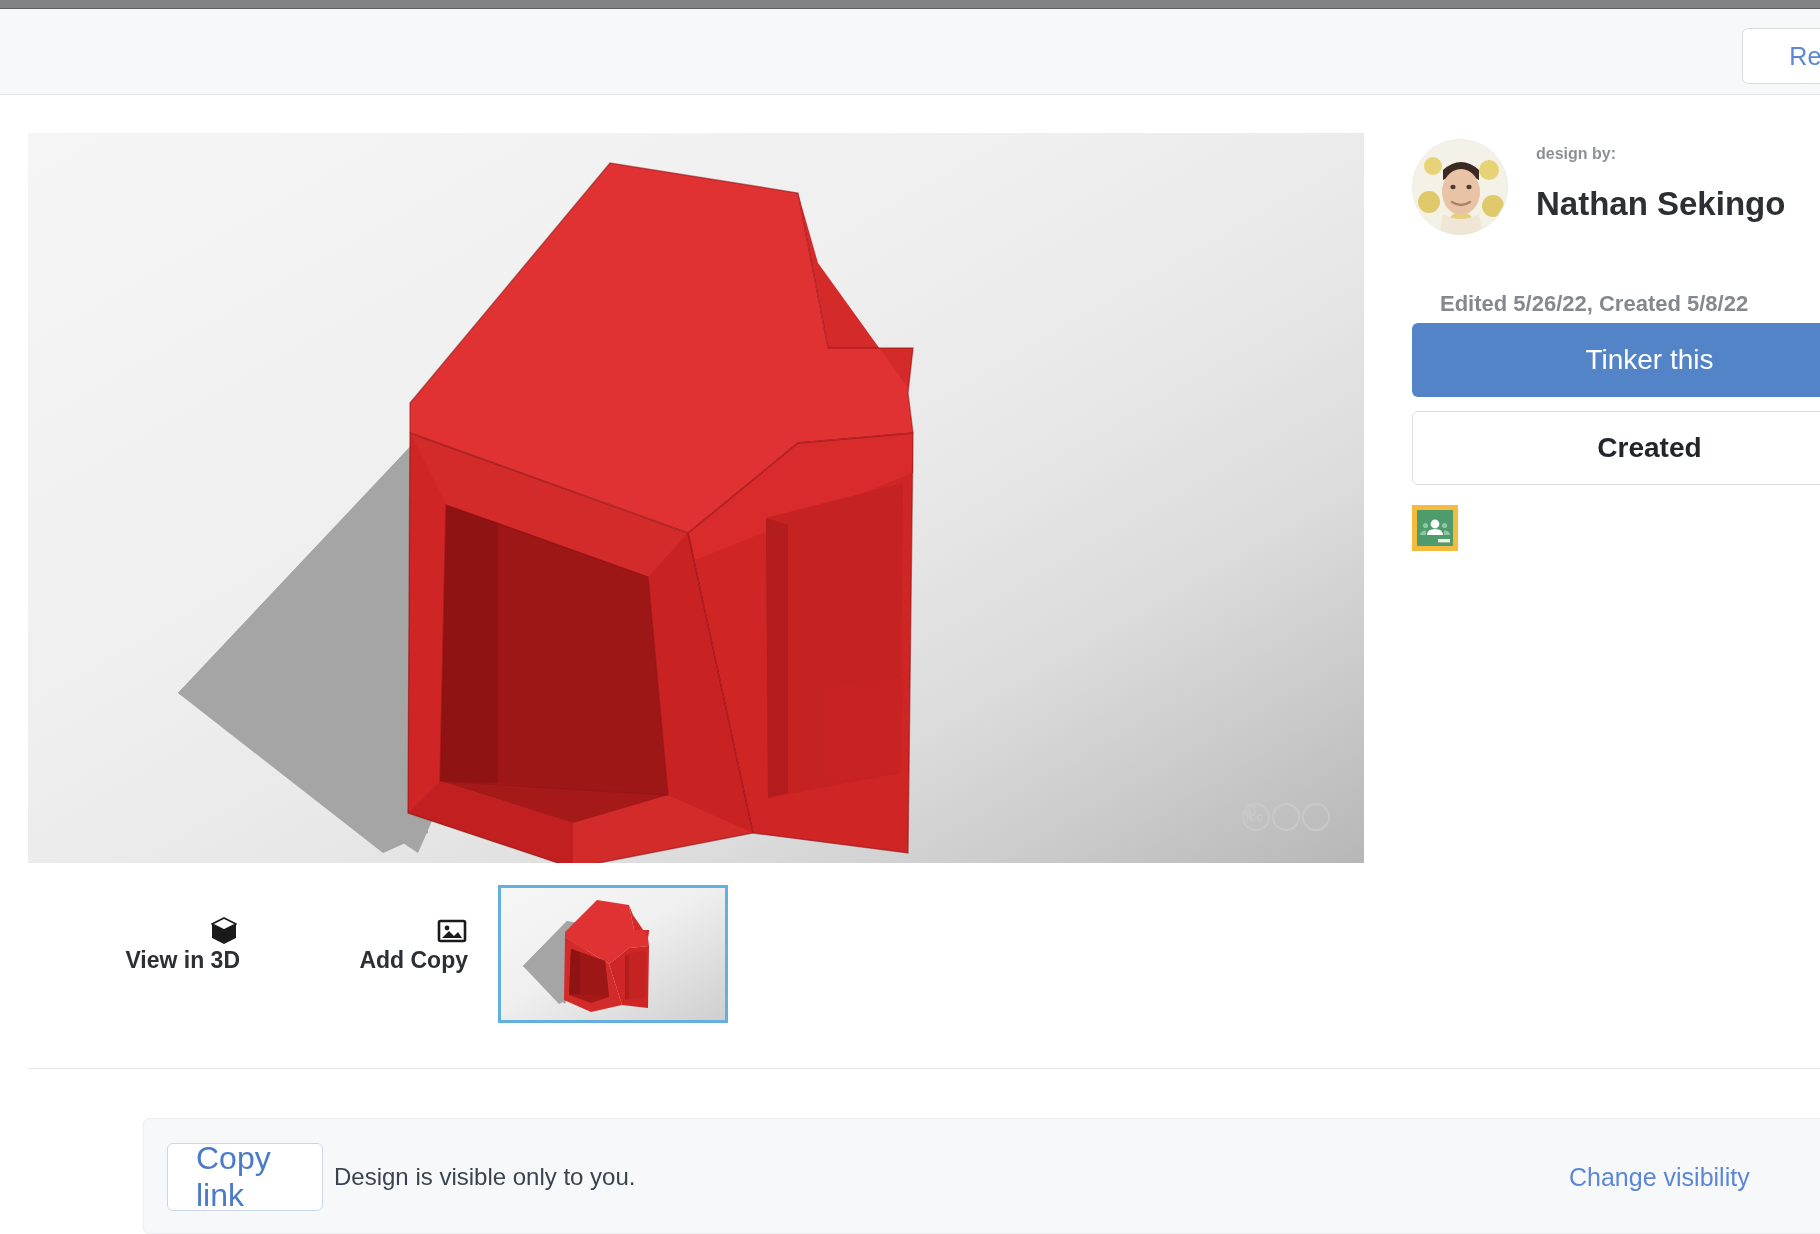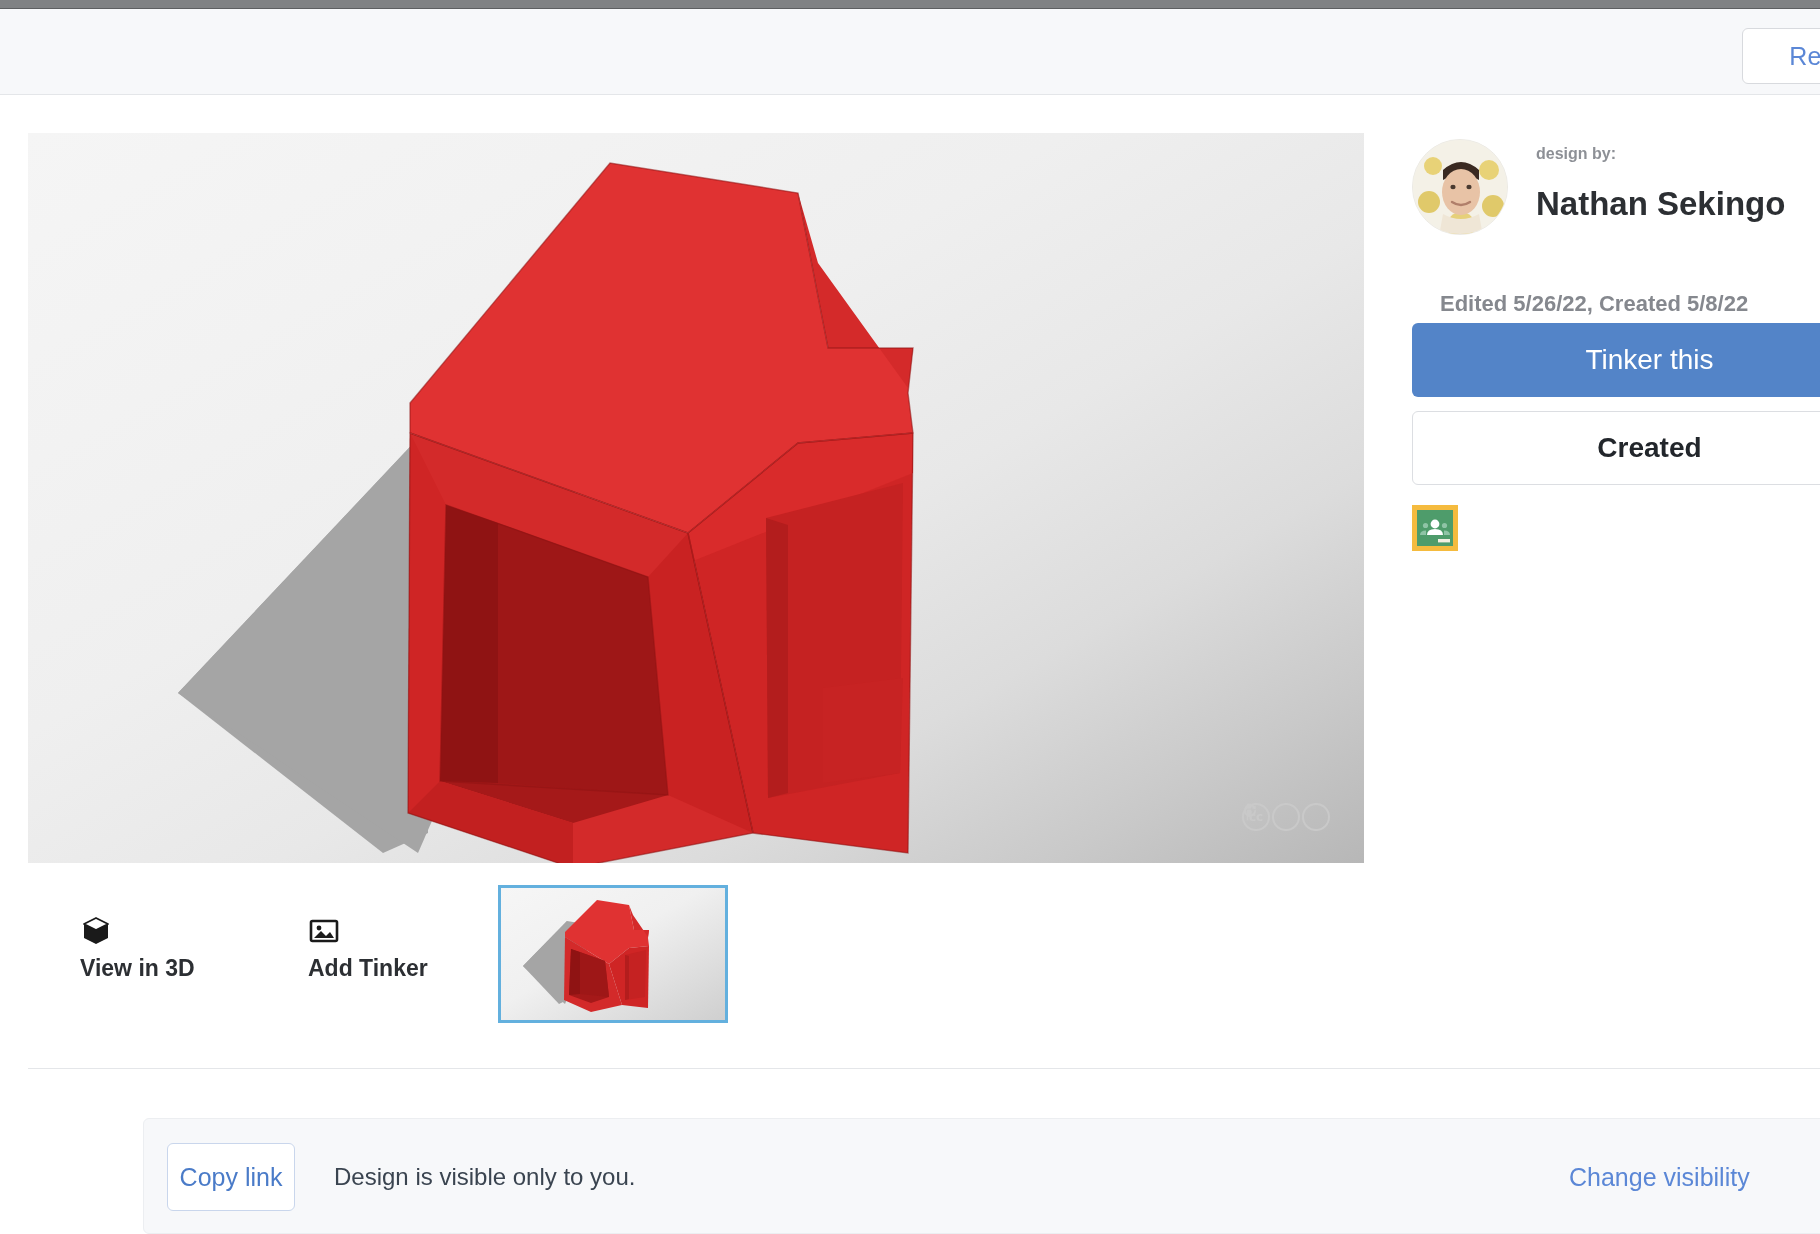--- a/index.html
+++ b/index.html
@@ -63,21 +63,21 @@
     font-family: "DejaVu Sans", sans-serif;
   }
 
   
   .tools {
     position: absolute; left: 28px; top: 875px;
     width: 1336px; height: 160px;
   }
   .tool {
     position: absolute; top: 40px;
-    display: flex; flex-direction: column; align-items: flex-start; gap: 8px;
+    display: flex; flex-direction: column; align-items: flex-end; 
     cursor: pointer;
   }
   .tool-view3d { left: 52px; width: 160px; }
   .tool-addimg { left: 280px; width: 160px; }
   .tool-label {
     font-size: 23px; font-weight: bold; color: #2c2f33; white-space: nowrap;
   }
   .tool-icon { width: 32px; height: 32px; display: block; }
 
   .thumb {
@@ -98,24 +98,24 @@
   
   .notice {
     position: absolute; left: 143px; top: 1118px;
     width: 1760px; height: 116px;
     background: #f7f8fa;
     border: 1px solid #eceef1;
     border-radius: 6px;
   }
   .copy-link-btn {
     position: absolute; left: 23px; top: 24px;
-    width: 128px; height: 68px;
+    width: 156px; height: 68px;
     background: #ffffff; border: 1px solid #c9d6ec; border-radius: 6px;
     display: flex; align-items: center; justify-content: center;
-    color: #4a7bc8; font-size: 25px; cursor: pointer;
+    color: #4a7bc8; font-size: 32px; cursor: pointer; padding-left: 28px;
   }
   .notice-text {
     position: absolute; left: 190px; top: 44px;
     font-size: 24px; color: #3a4450; white-space: nowrap;
   }
   .change-visibility {
     position: absolute; left: 1425px; top: 44px;
     font-size: 25px; color: #5b87d6; white-space: nowrap; cursor: pointer;
   }
 
@@ -244,21 +244,21 @@
   </div>
 
   <div class="tool tool-addimg">
     <span class="tool-icon">
       <svg width="32" height="32" viewBox="0 0 32 32">
         <rect x="3" y="6" width="26" height="20" rx="1.5" fill="none" stroke="#1a1a1a" stroke-width="2.6"></rect>
         <circle cx="11" cy="13" r="2.4" fill="#1a1a1a"></circle>
         <polygon points="6,23 13,16 18,21 22,17 26,23" fill="#1a1a1a"></polygon>
       </svg>
     </span>
-    <span class="tool-label">Add Tinker</span>
+    <span class="tool-label">Add Copy</span>
   </div>
 
   <div class="thumb">
     <svg width="224" height="132" viewBox="0 0 224 132">
       <polygon points="22,78 66,33 70,110 58,116" fill="#a5a5a5"></polygon>
       <polygon points="22,78 66,33 96,38 64,116" fill="#a5a5a5"></polygon>
       <polygon points="64,44 96,12 128,17 133,42 148,42 147,50 148,58 128,60 108,76 64,49" fill="#e03232"></polygon>
       <polygon points="128,17 133,42 148,42 147,49 132,27" fill="#d42a2a"></polygon>
       <polygon points="108,76 128,60 148,58 147,120 121,117" fill="#cf2525"></polygon>
       <polygon points="64,49 108,76 121,117 90,124 63,112" fill="#d32a2a"></polygon>

